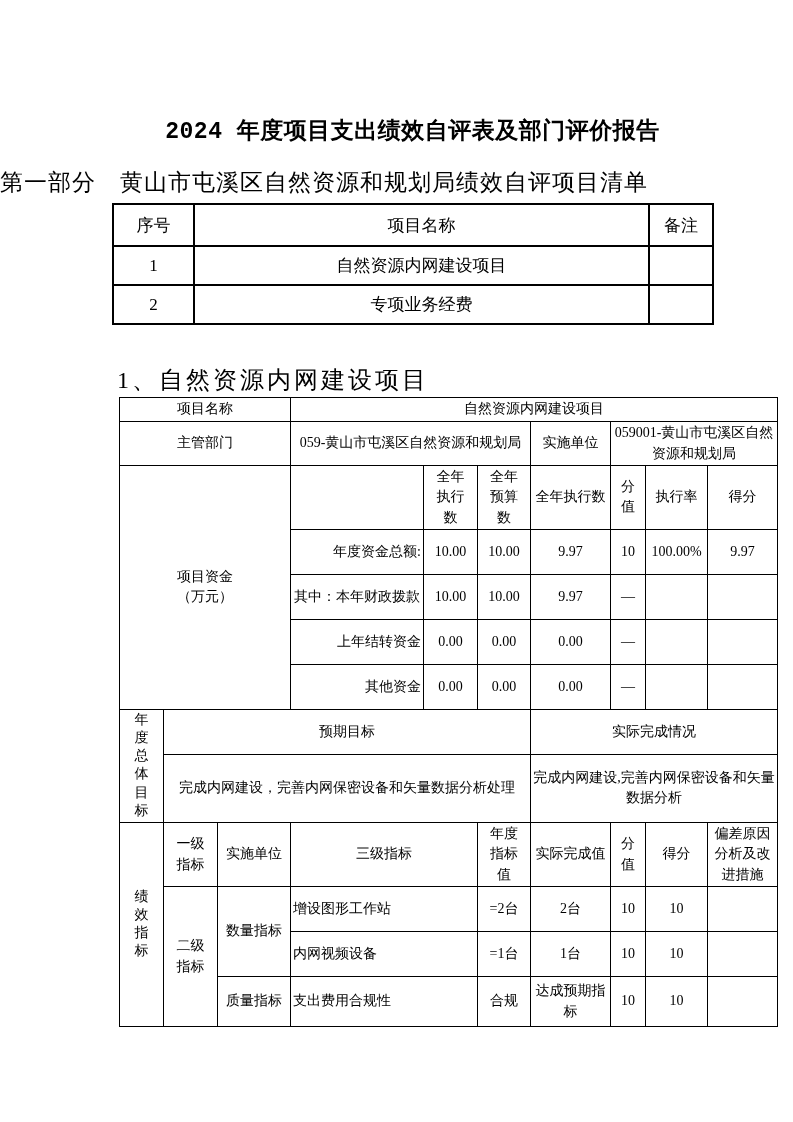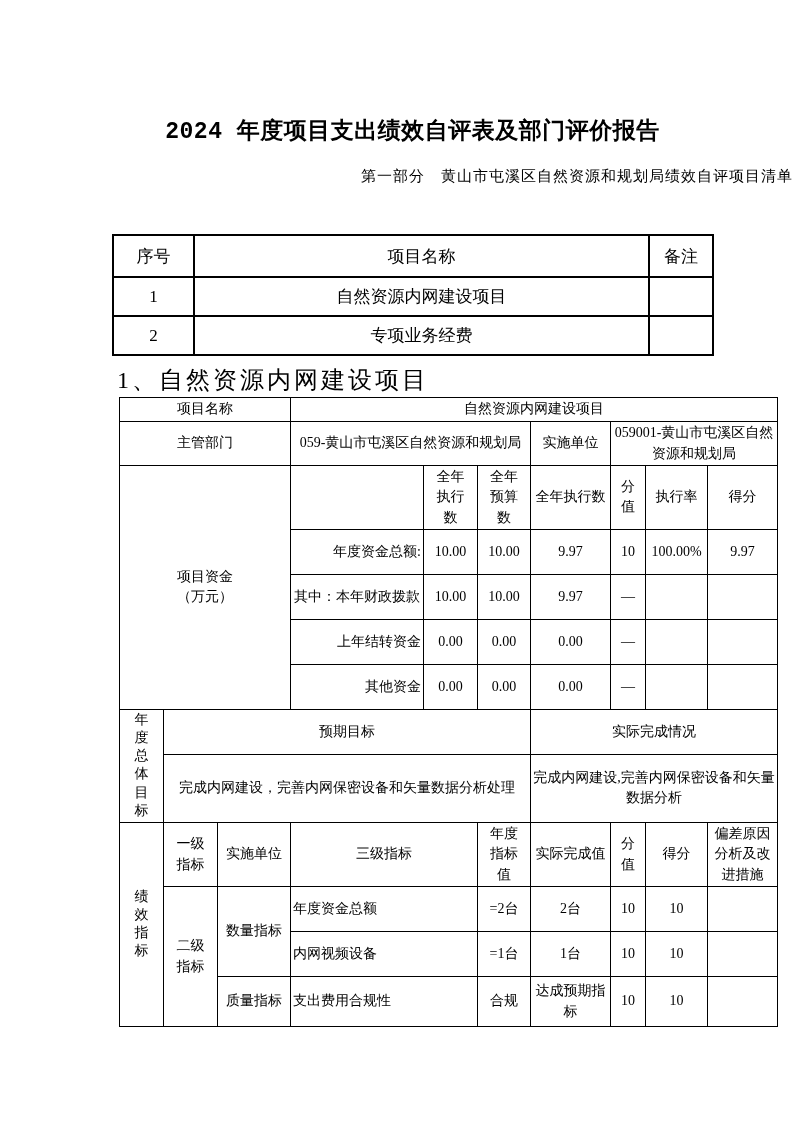--- a/index.html
+++ b/index.html
@@ -7,26 +7,26 @@
     position:relative;width:793px;height:1122px;background:#ffffff;
     font-family:"Liberation Serif","DejaVu Serif",serif;color:#000;
     overflow:hidden;margin:0 auto;
   }
   .doc-title{
     position:absolute;top:99px;left:0;width:100%;margin:16px;
     text-align:center;font-size:23px;font-weight:bold;letter-spacing:0.5px;font-family:Liberation Mono, monospace;
   }
   .part1-heading{
     position:absolute;top:167px;left:0;width:100%;
-    text-align:right;font-size:15px;letter-spacing:1px;
+    text-align:left;font-size:23px;letter-spacing:1px;
   }
   table{border-collapse:collapse;table-layout:fixed;}
   td{vertical-align:middle;text-align:center;overflow:hidden;}
 
-  .list-table{position:absolute;top:203px;left:112px;font-size:17px;margin-top:31px;}
+  .list-table{position:absolute;top:203px;left:112px;font-size:17px;}
   .list-table td{border:2px solid #000;padding:0 2px;}
 
   .section1-heading{
     position:absolute;top:364px;left:117px;
     font-size:24px;letter-spacing:3px;
   }
 
   .eval-table{position:absolute;top:397px;left:119px;font-size:14px;}
   .eval-table td{border:1px solid #000;padding:1px 2px;line-height:1.45;}
 
@@ -171,21 +171,21 @@
         <td><span class="w2">年度指标值</span></td>
         <td>实际完成值</td>
         <td><span class="w1">分值</span></td>
         <td>得分</td>
         <td class="tight">偏差原因分析及改进措施</td>
       </tr>
 
       <tr style="height:45px">
         <td rowspan="3"><span class="w2">二级指标</span></td>
         <td rowspan="2">数量指标</td>
-        <td colspan="2" class="l3">年度资金总额</td>
+        <td colspan="2" class="l3">增设图形工作站</td>
         <td>=2台</td>
         <td>2台</td>
         <td>10</td>
         <td>10</td>
         <td></td>
       </tr>
 
       <tr style="height:45px">
         <td colspan="2" class="l3">内网视频设备</td>
         <td>=1台</td>

